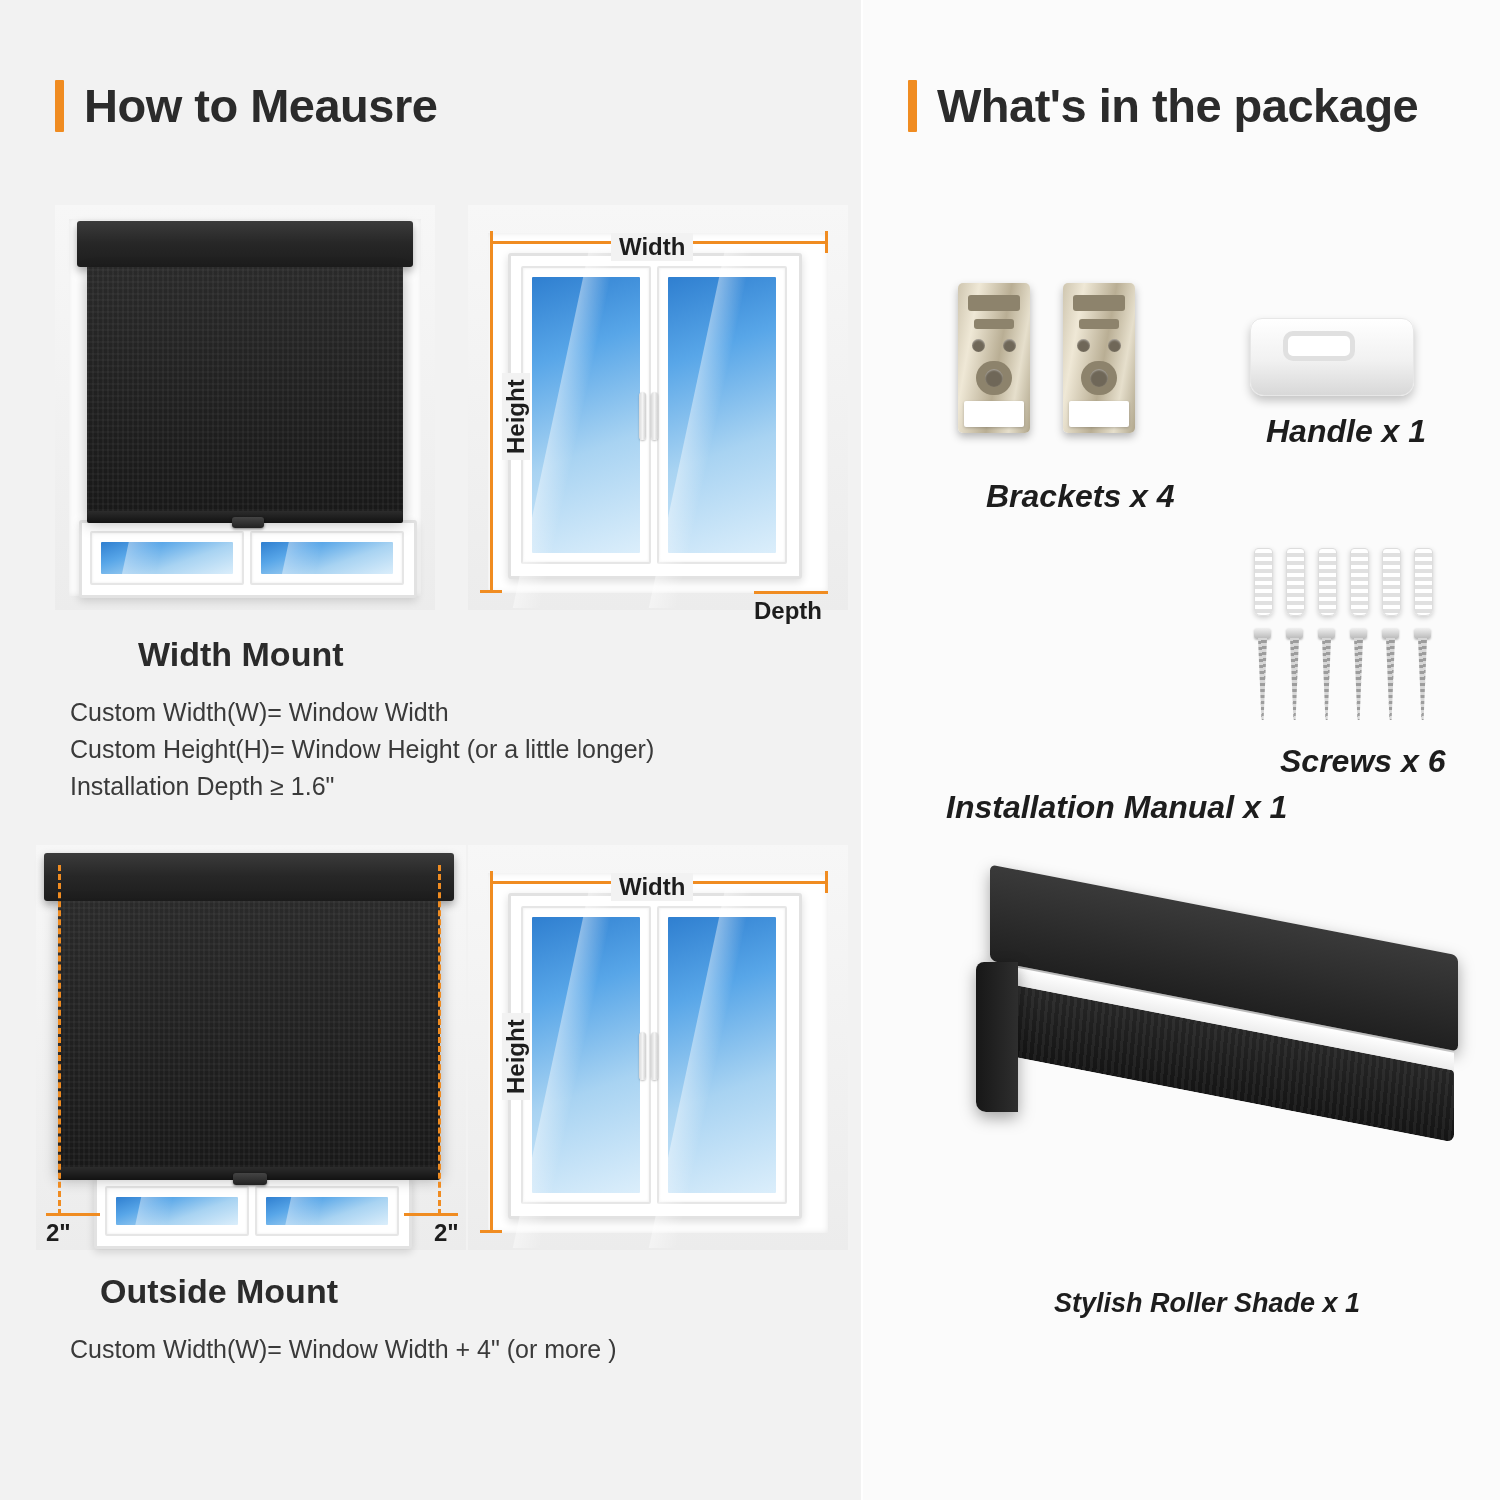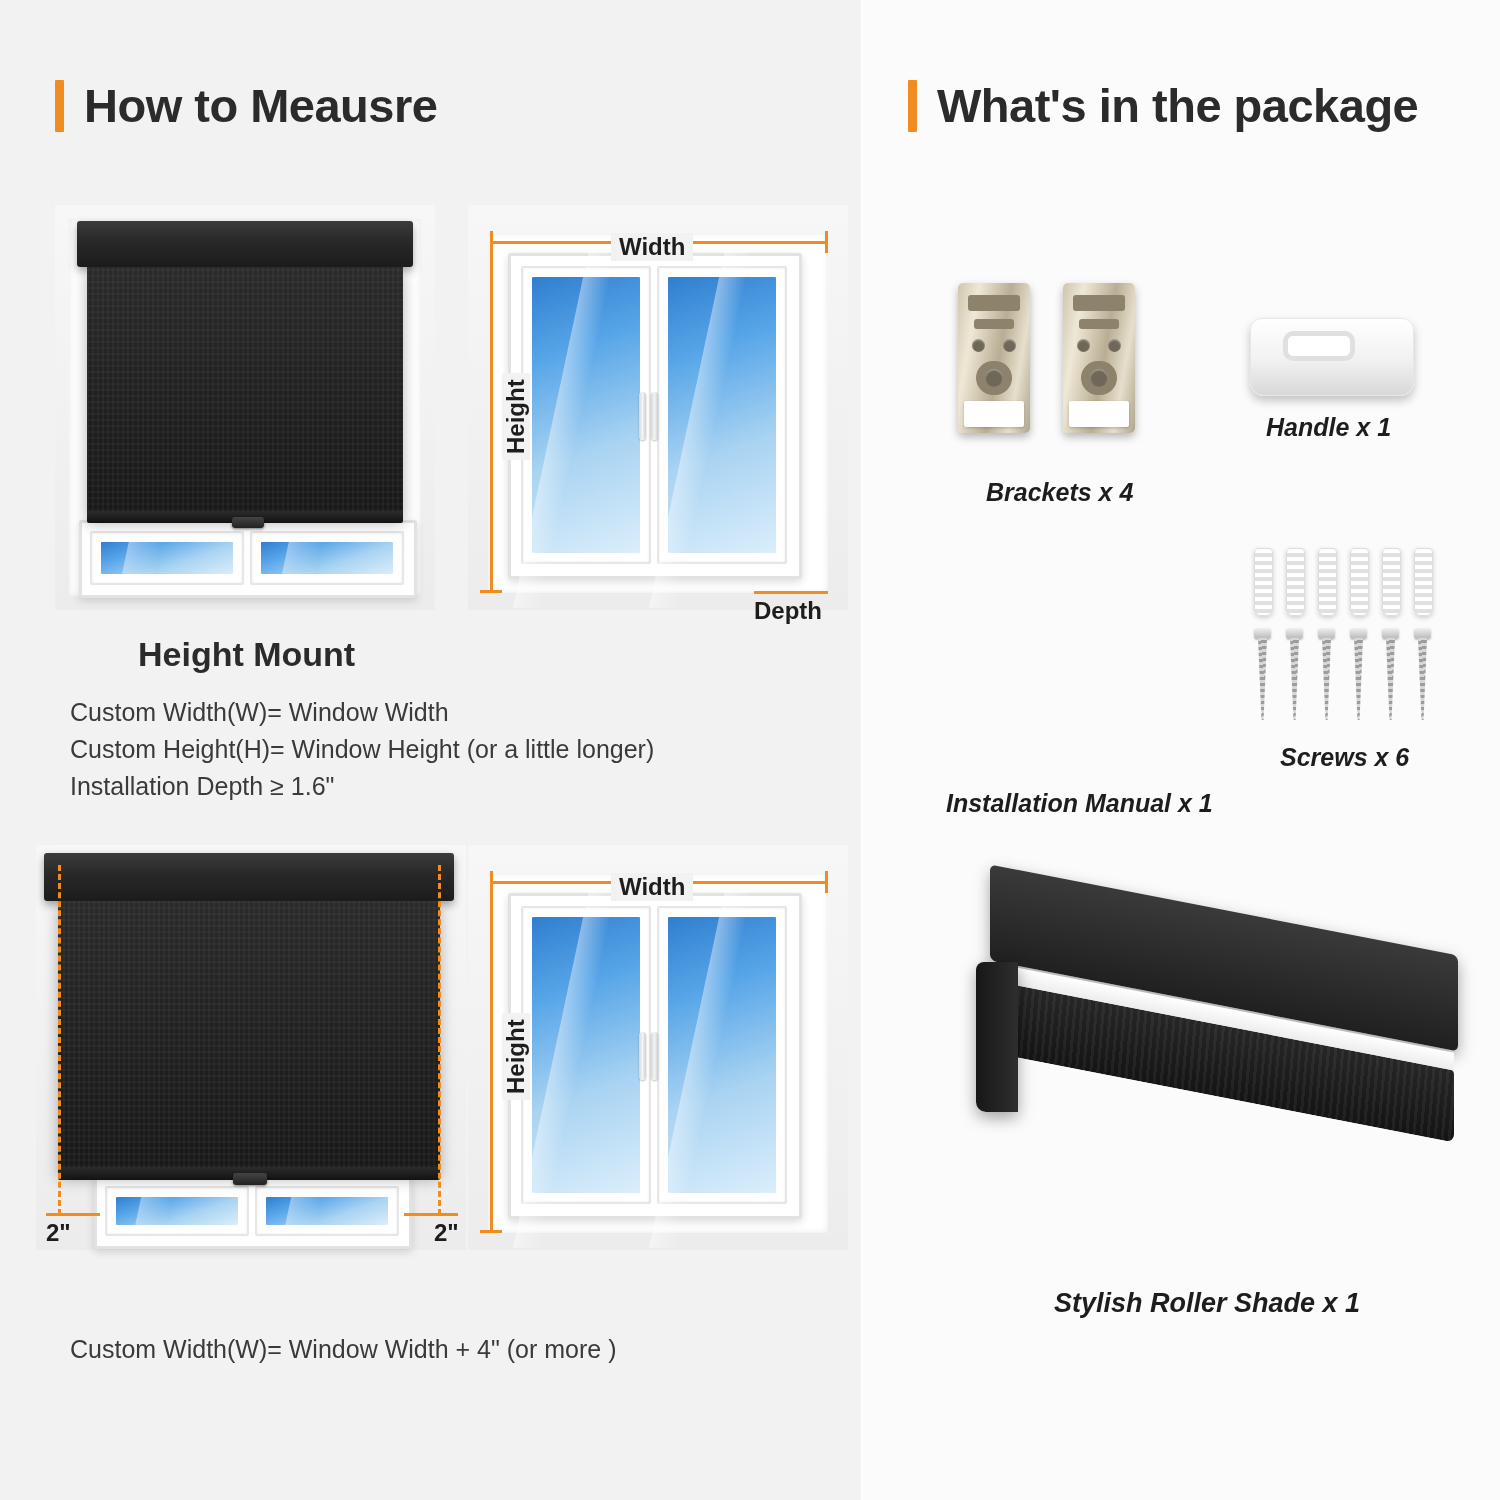--- a/index.html
+++ b/index.html
@@ -55,21 +55,21 @@
   .dim-line{position:absolute;background:#f08c21;}
   .dim-v{width:3px;}
   .dim-h{height:3px;}
   .dim-cap{position:absolute;background:#f08c21;}
   .dim-label{position:absolute;font-size:24px;color:#1d1d1d;font-weight:600;background:transparent;}
   .dim-label.vert{transform:rotate(-90deg);transform-origin:left top;white-space:nowrap;}
   .dash-v{position:absolute;width:0;border-left:3px dashed #f08c21;}
   .tick-label{position:absolute;font-size:24px;color:#1d1d1d;font-weight:600;}
 
   
-  .part-caption{position:absolute;font-style:italic;font-weight:bold;font-size:25px;color:#1d1d1d;white-space:nowrap;}
+  .part-caption{position:absolute;font-style:italic;font-weight:bold;font-size:32px;color:#1d1d1d;white-space:nowrap;}
 
   .bracket{position:absolute;width:72px;height:150px;
      background:linear-gradient(100deg,#cfc6b0 0%,#efe8d6 22%,#b9ae94 55%,#e6dfcc 78%,#b0a68c 100%);
      border-radius:5px;box-shadow:0 4px 9px rgba(0,0,0,.28);}
   .bracket .slot{position:absolute;background:#8d836c;border-radius:3px;}
   .bracket .hole{position:absolute;border-radius:50%;background:#6f6758;box-shadow:inset 0 1px 2px #fff7;}
   .bracket .tab{position:absolute;background:#ffffff;border-radius:2px;box-shadow:0 1px 3px rgba(0,0,0,.2);}
 
   .handle{position:absolute;width:162px;height:76px;border-radius:12px 12px 14px 14px;
      background:linear-gradient(180deg,#ffffff 0%,#f1f1f1 55%,#d8d8d8 100%);
@@ -155,21 +155,21 @@
     <div class="dim-label" style="left:143px;top:28px;background:#f2f2f2;padding:0 8px;">Width</div>
 
     <div class="dim-line dim-v" style="left:22px;top:36px;height:352px;"></div>
     <div class="dim-cap" style="left:12px;top:385px;width:22px;height:3px;"></div>
     <div class="dim-label vert" style="left:34px;top:255px;background:#f2f2f2;padding:0 6px;">Height</div>
 
     <div class="dim-line dim-h" style="left:286px;top:386px;width:74px;"></div>
     <div class="dim-label" style="left:286px;top:392px;">Depth</div>
   </div>
 
-  <div class="mount-title" style="left:138px;top:635px;">Height Mount</div>
+  <div class="mount-title" style="left:138px;top:635px;">Width Mount</div>
   <div class="spec-line" style="left:70px;top:735px;">Custom Height(H)= Window Height (or a little longer)</div>
   <div class="spec-line" style="left:70px;top:698px;">Custom Width(W)= Window Width</div>
   <div class="spec-line" style="left:70px;top:772px;">Installation Depth ≥ 1.6"</div>
 
   <div class="scene" style="left:36px;top:845px;width:430px;height:405px;">
     <div class="wall"></div>
 
     <div class="window-frame" style="left:58px;top:330px;width:312px;height:68px;">
       <div class="sash" style="left:8px;top:8px;width:140px;height:46px;">
         <div class="glass sheen"></div>
@@ -210,20 +210,21 @@
     <div class="dim-line dim-h" style="left:22px;top:36px;width:338px;"></div>
     <div class="dim-cap" style="left:22px;top:26px;width:3px;height:22px;"></div>
     <div class="dim-cap" style="left:357px;top:26px;width:3px;height:22px;"></div>
     <div class="dim-label" style="left:143px;top:28px;background:#f2f2f2;padding:0 8px;">Width</div>
 
     <div class="dim-line dim-v" style="left:22px;top:36px;height:352px;"></div>
     <div class="dim-cap" style="left:12px;top:385px;width:22px;height:3px;"></div>
     <div class="dim-label vert" style="left:34px;top:255px;background:#f2f2f2;padding:0 6px;">Height</div>
   </div>
 
+  <div class="mount-title" style="left:100px;top:1272px;">Outside Mount</div>
   <div class="spec-line" style="left:70px;top:1335px;">Custom Width(W)= Window Width + 4" (or more )</div>
 
   <div class="heading" id="h-package">
     <span class="bar"></span>
     <span class="txt">What's in the package</span>
   </div>
 
   <div class="bracket" style="left:958px;top:283px;">
     <div class="slot" style="left:10px;top:12px;width:52px;height:16px;"></div>
     <div class="slot" style="left:16px;top:36px;width:40px;height:10px;"></div>

